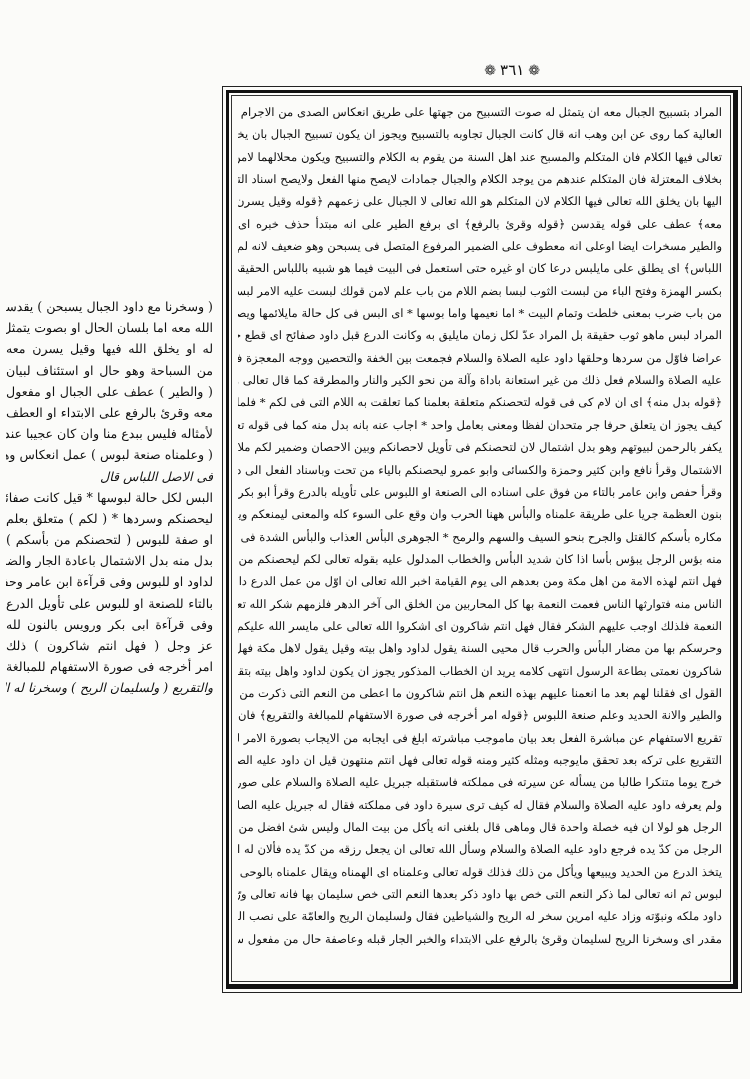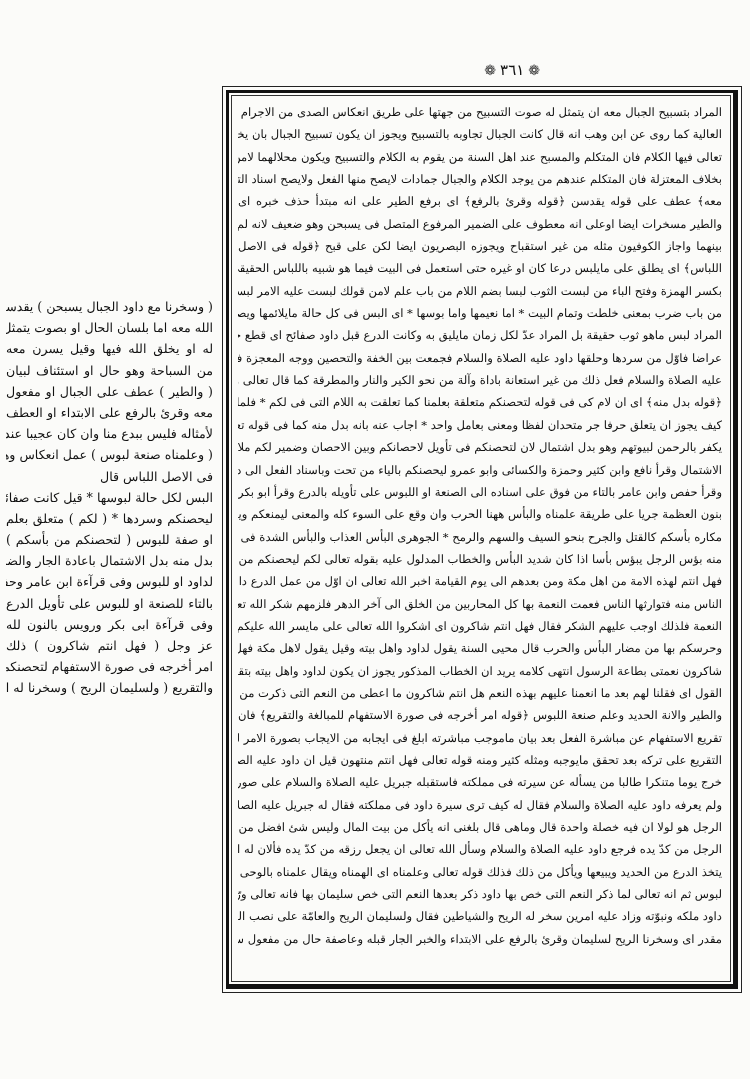--- a/index.html
+++ b/index.html
@@ -64,41 +64,41 @@
   }
   .side-line {
     font-size: 12.6px;
     line-height: 21.2px;
     height: 21.2px;
     white-space: nowrap;
     text-align: justify;
     text-align-last: justify;
     overflow: hidden;
   }
-  .side-line.short { text-align-last: right; }
+  .side-line.short { text-align-last: right; font-style: italic; }
 </style>
 </head>
 <body>
 
 <div class="page-header">
   <span class="orn">❁</span>
   <span>٣٦١</span>
   <span class="orn">❁</span>
 </div>
 
 <div class="main-frame">
   <div class="main-frame-inner">
     <div class="main-frame-inner2" id="main-body">
         <div class="main-line">المراد بتسبيح الجبال معه ان يتمثل له صوت التسبيح من جهتها على طريق انعكاس الصدى من الاجرام الصقيلة</div>
         <div class="main-line">العالية كما روى عن ابن وهب انه قال كانت الجبال تجاوبه بالتسبيح ويجوز ان يكون تسبيح الجبال بان يخلق الله</div>
         <div class="main-line">تعالى فيها الكلام فان المتكلم والمسبح عند اهل السنة من يقوم به الكلام والتسبيح ويكون محلالهما لامن يوجدهما</div>
         <div class="main-line">بخلاف المعتزلة فان المتكلم عندهم من يوجد الكلام والجبال جمادات لايصح منها الفعل ولايصح اسناد التكلم</div>
+        <div class="main-line">اليها بان يخلق الله تعالى فيها الكلام لان المتكلم هو الله تعالى لا الجبال على زعمهم ﴿قوله وقيل يسرن</div>
         <div class="main-line">معه﴾ عطف على قوله يقدسن ﴿قوله وقرئ بالرفع﴾ اى برفع الطير على انه مبتدأ حذف خبره اى</div>
         <div class="main-line">والطير مسخرات ايضا اوعلى انه معطوف على الضمير المرفوع المتصل فى يسبحن وهو ضعيف لانه لم يؤكد ولم يفصل</div>
-        <div class="main-line">بينهما واجاز الكوفيون مثله من غير استقباح ويجوزه البصريون ايضا لكن على قبح ﴿قوله فى الاصل</div>
         <div class="main-line">اللباس﴾ اى يطلق على مايلبس درعا كان او غيره حتى استعمل فى البيت فيما هو شبيه باللباس الحقيقى وقوله البس</div>
         <div class="main-line">بكسر الهمزة وفتح الباء من لبست الثوب لبسا بضم اللام من باب علم لامن قولك لبست عليه الامر لبسا بفتح اللام</div>
         <div class="main-line">من باب ضرب بمعنى خلطت وتمام البيت * اما نعيمها واما بوسها * اى البس فى كل حالة مايلائمها ويصلح لها وليس</div>
         <div class="main-line">المراد لبس ماهو ثوب حقيقة بل المراد عدّ لكل زمان مايليق به وكانت الدرع قبل داود صفائح اى قطع حديد</div>
         <div class="main-line">عراضا فاوّل من سردها وحلقها داود عليه الصلاة والسلام فجمعت بين الخفة والتحصين ووجه المعجزة فيه انه</div>
         <div class="main-line">عليه الصلاة والسلام فعل ذلك من غير استعانة باداة وآلة من نحو الكير والنار والمطرقة كما قال تعالى وألنا له الحديد</div>
         <div class="main-line">﴿قوله بدل منه﴾ اى ان لام كى فى قوله لتحصنكم متعلقة بعلمنا كما تعلقت به اللام التى فى لكم * فلما ورد ان يقال</div>
         <div class="main-line">كيف يجوز ان يتعلق حرفا جر متحدان لفظا ومعنى بعامل واحد * اجاب عنه بانه بدل منه كما فى قوله تعالى لجعلنا لمن</div>
         <div class="main-line">يكفر بالرحمن لبيوتهم وهو بدل اشتمال لان لتحصنكم فى تأويل لاحصانكم وبين الاحصان وضمير لكم ملابسة</div>
         <div class="main-line">الاشتمال وقرأ نافع وابن كثير وحمزة والكسائى وابو عمرو ليحصنكم بالياء من تحت وباسناد الفعل الى داود او اللبوس</div>
@@ -138,15 +138,15 @@
     <div class="side-line">( وعلمناه صنعة لبوس ) عمل انعكاس وهو</div>
     <div class="side-line short">فى الاصل اللباس قال</div>
     <div class="side-line">البس لكل حالة لبوسها * قيل كانت صفائح</div>
     <div class="side-line">ليحصنكم وسردها * ( لكم ) متعلق بعلم</div>
     <div class="side-line">او صفة للبوس ( لتحصنكم من بأسكم )</div>
     <div class="side-line">بدل منه بدل الاشتمال باعادة الجار والضمير</div>
     <div class="side-line">لداود او للبوس وفى قرآءة ابن عامر وحفص</div>
     <div class="side-line">بالتاء للصنعة او للبوس على تأويل الدرع</div>
     <div class="side-line">وفى قرآءة ابى بكر ورويس بالنون لله</div>
     <div class="side-line">عز وجل ( فهل انتم شاكرون ) ذلك</div>
-    <div class="side-line">امر أخرجه فى صورة الاستفهام لتحصنكم</div>
+    <div class="side-line">امر أخرجه فى صورة الاستفهام للمبالغة</div>
     <div class="side-line short">والتقريع ( ولسليمان الريح ) وسخرنا له الريح</div>
   </div>
 
 </body></html>

